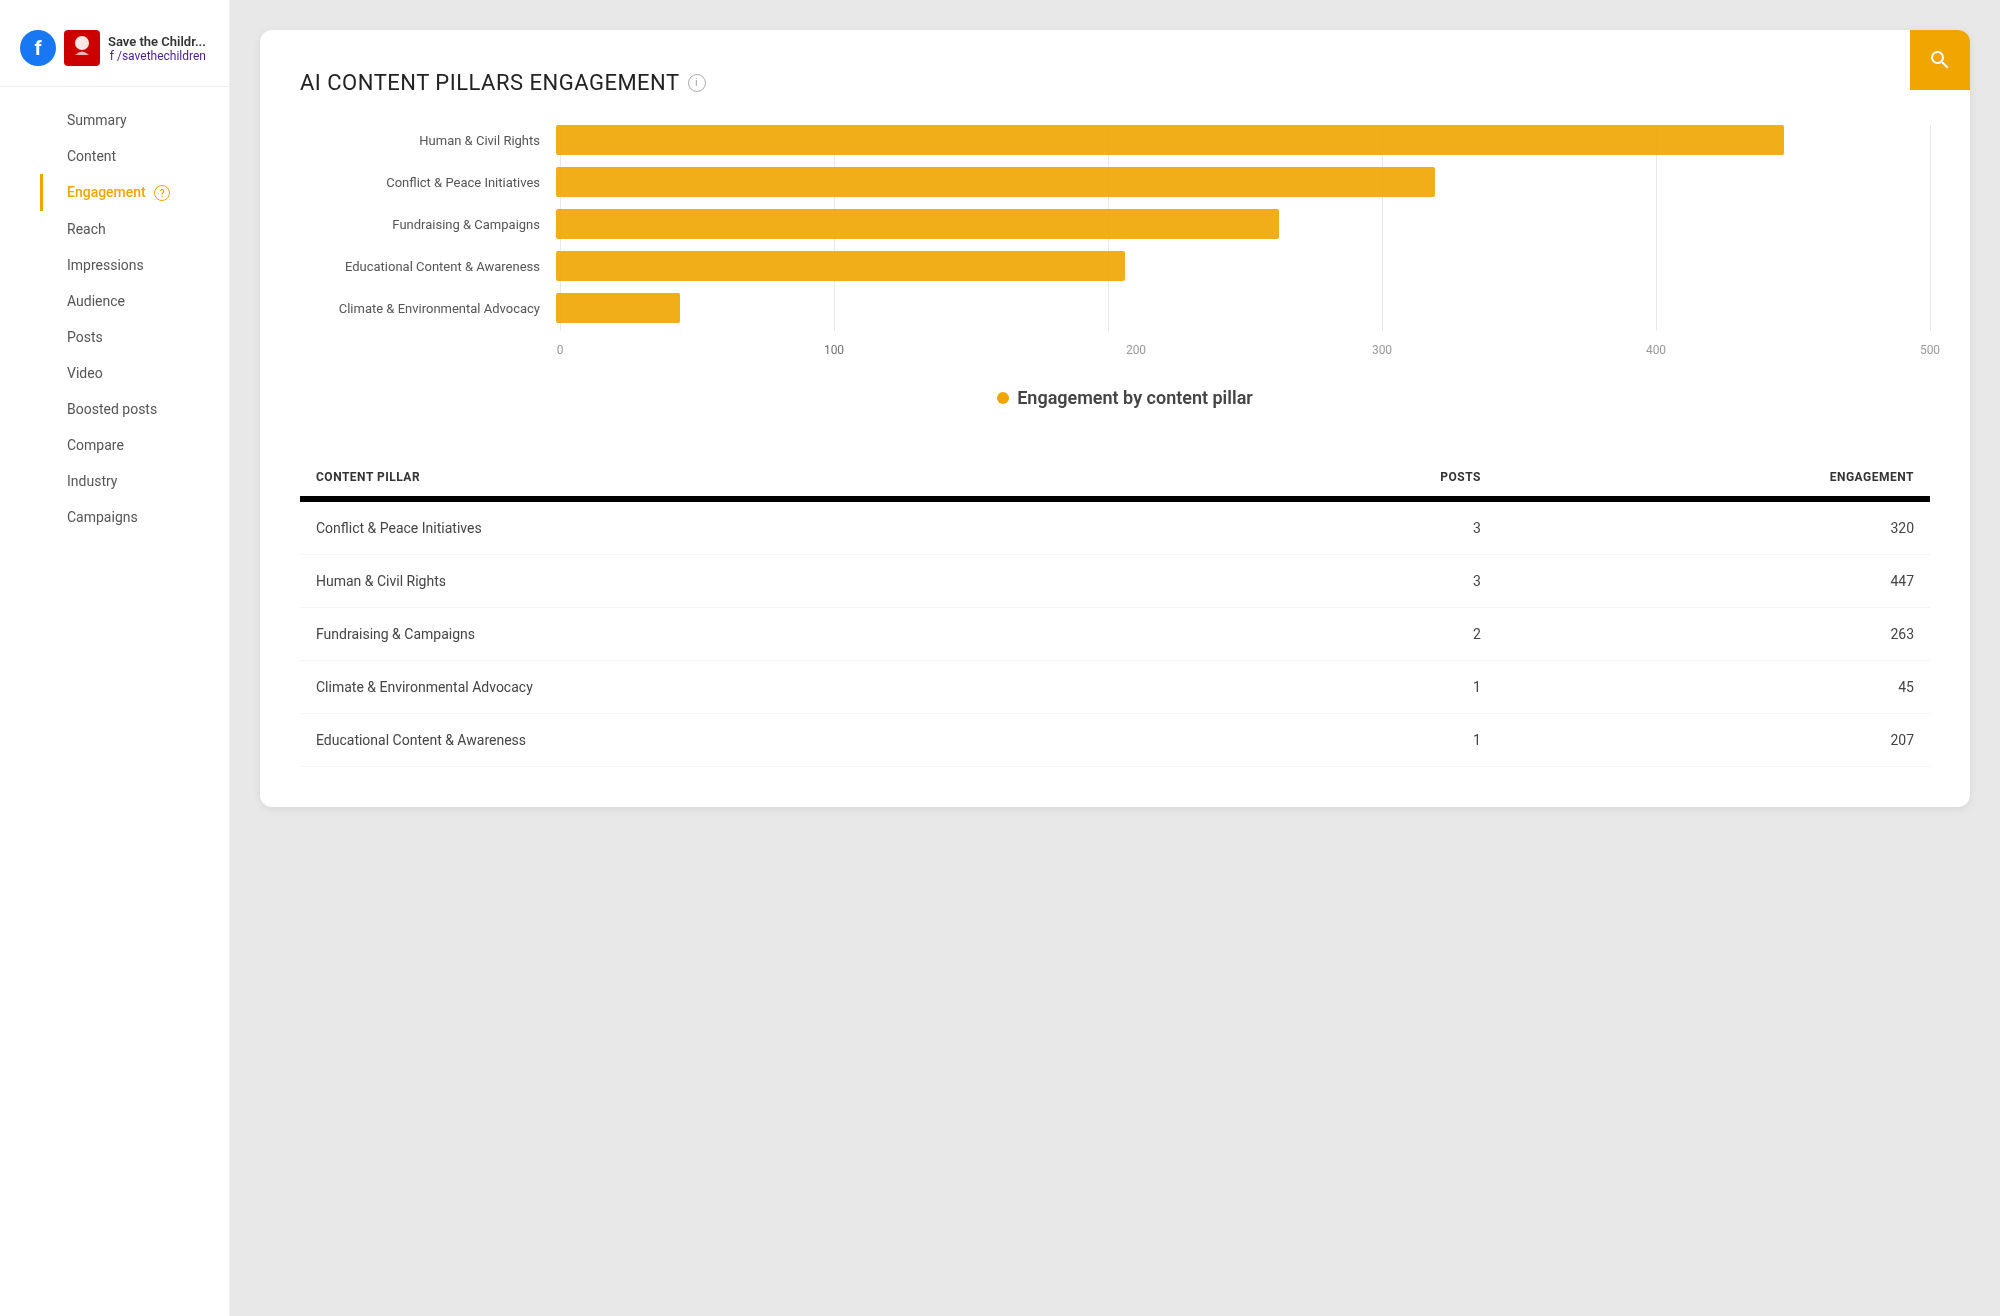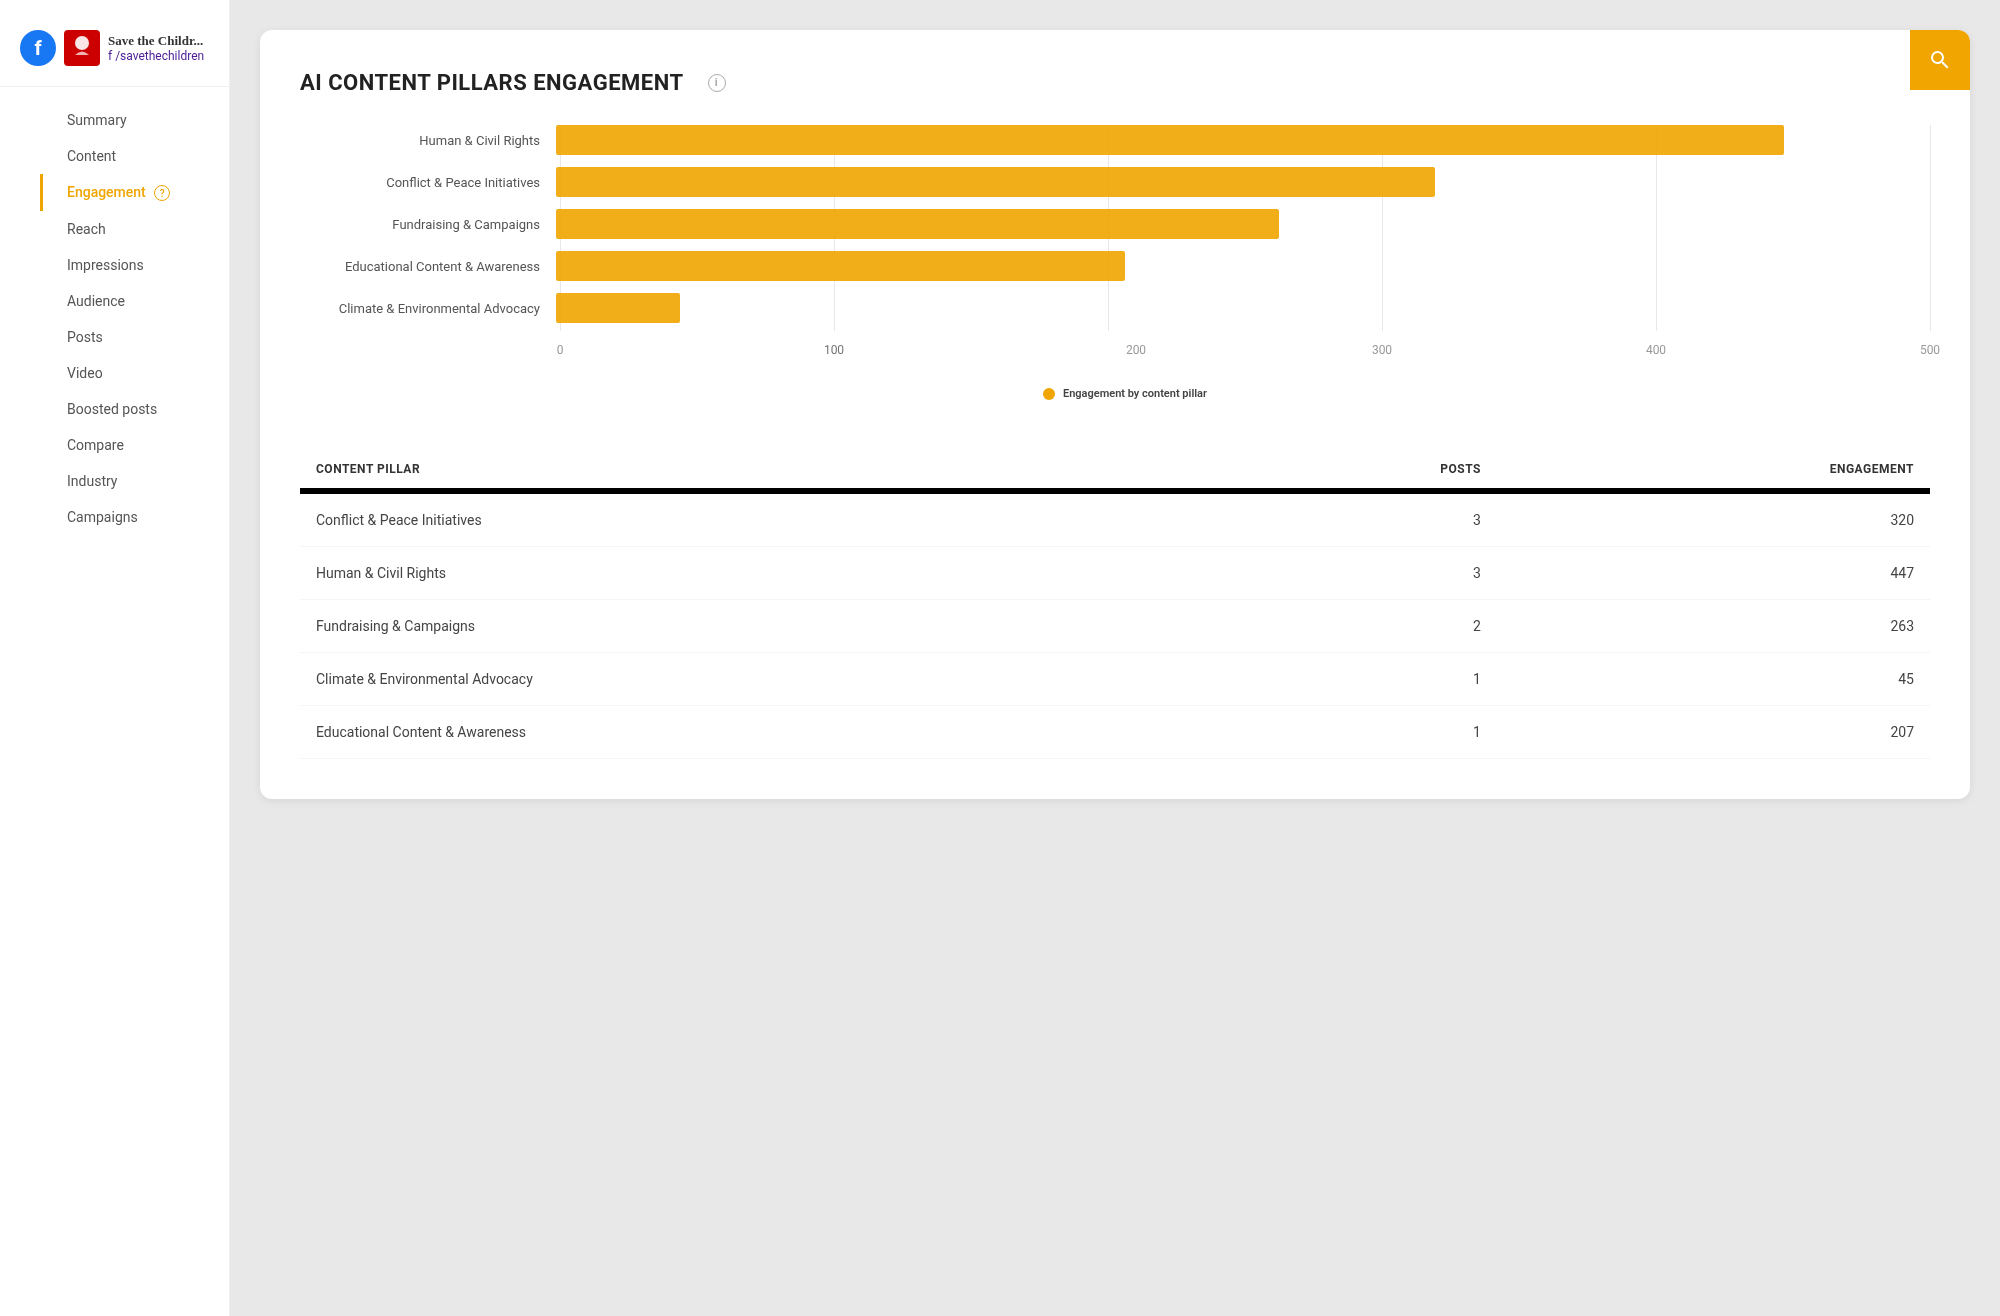--- a/index.html
+++ b/index.html
@@ -59,21 +59,20 @@
 
     .org-info {
       display: flex;
       flex-direction: column;
     }
 
     .org-name {
       font-size: 13px;
       font-weight: 600;
       color: #333;
-      font-family: Liberation Serif, serif;
     }
 
     .org-handle {
       font-size: 12px;
       color: #4c1d95;
       text-align: right;
     }
 
     .nav-item {
       padding: 10px 24px;
@@ -137,27 +136,27 @@
     }
 
     .search-corner svg {
       fill: white;
       width: 24px;
       height: 24px;
     }
 
     .page-title {
       font-size: 22px;
-      font-weight: 700;
+      font-weight: 400;
       color: #222;
       letter-spacing: 0.5px;
       margin-bottom: 30px;
       display: flex;
       align-items: center;
-      gap: 24px;
+      gap: 8px;
     }
 
     .info-icon {
       width: 18px;
       height: 18px;
       border-radius: 50%;
       border: 1.5px solid #aaa;
       color: #aaa;
       display: inline-flex;
       align-items: center;
@@ -214,21 +213,21 @@
     }
 
     .legend-dot {
       width: 12px;
       height: 12px;
       border-radius: 50%;
       background: #f0a500;
     }
 
     .legend-text {
-      font-size: 11px;
+      font-size: 18px;
       font-weight: 600;
       color: #444;
     }
 
     
     .data-table {
       width: 100%;
       border-collapse: collapse;
       margin-top: 20px;
     }

